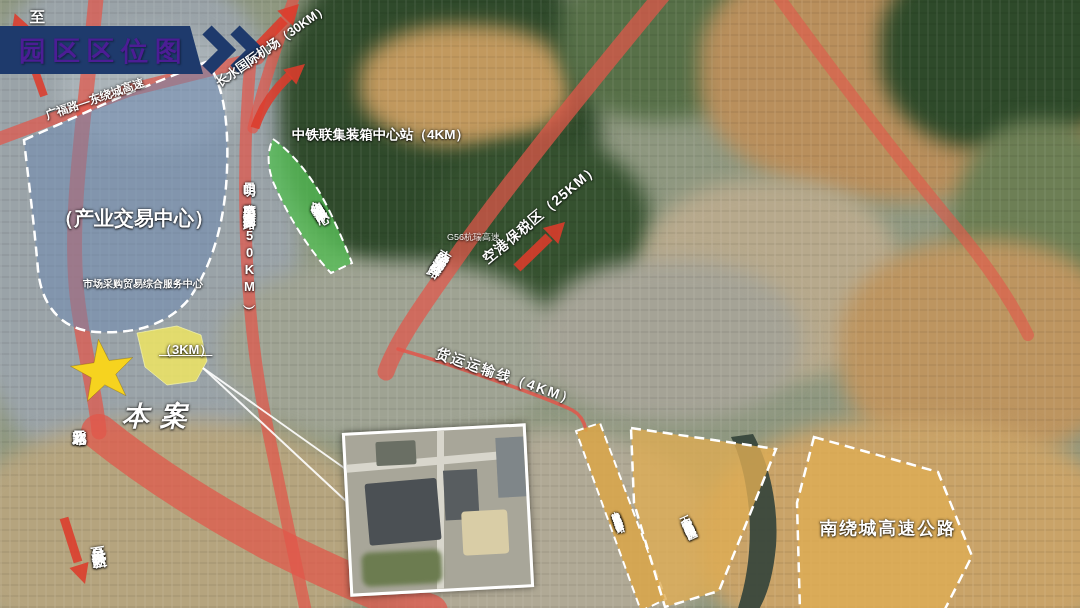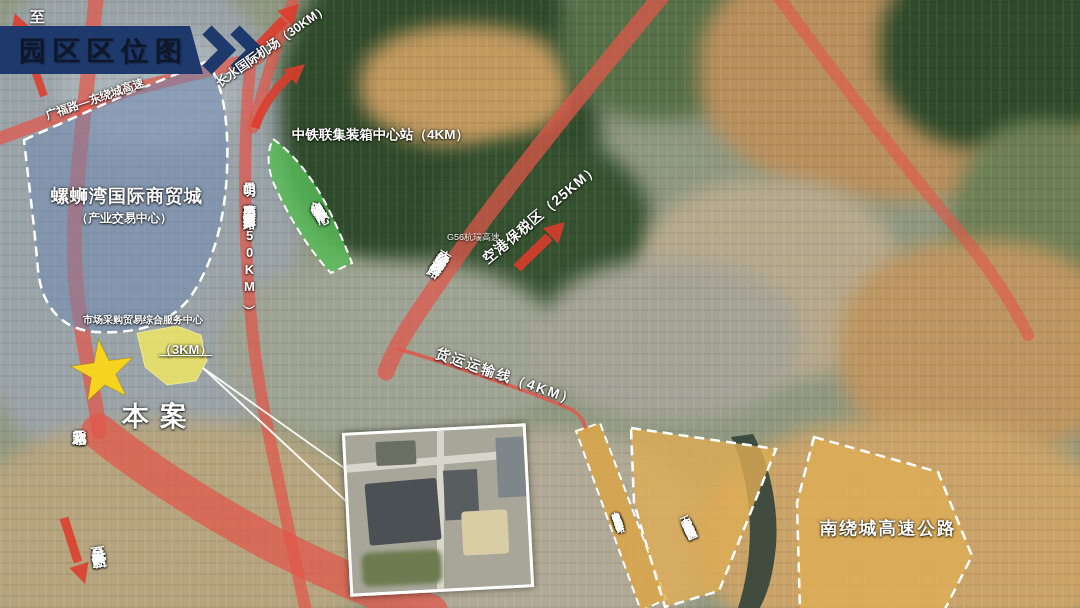--- a/index.html
+++ b/index.html
@@ -13,21 +13,21 @@
   #overlay{position:absolute;left:0;top:0;z-index:2;}
   .lbl{position:absolute;color:#fff;font-weight:bold;white-space:nowrap;z-index:3;
        text-shadow:0 0 3px rgba(0,0,0,.85),0 1px 2px rgba(0,0,0,.7);}
   .ctr{transform-origin:center;}
   .vlabel{writing-mode:vertical-rl;text-orientation:upright;}
   #inset{position:absolute;left:346px;top:428px;width:178px;height:158px;z-index:4;
          border:3px solid #fff;box-shadow:0 0 7px rgba(0,0,0,.55);
          transform:rotate(-3deg);background:#a8a699;overflow:hidden;}
   #inset div{position:absolute;}
   #banner-title{position:absolute;left:12px;top:33px;width:184px;text-align:center;
-        z-index:6;color:#0f172a;font-size:27px;font-weight:bold;letter-spacing:7px;
+        z-index:6;color:#4c1d95;font-size:27px;font-weight:bold;letter-spacing:7px;
         text-shadow:1px 1px 2px rgba(0,0,0,.4);}
 </style>
 </head>
 <body>
 
 <div id="stage">
 
   <div>
     <div class="patch" style="left:-40px;top:-40px;width:340px;height:520px;background:#9aa3a8;"></div>
     <div class="patch" style="left:60px;top:30px;width:180px;height:120px;background:#aab3b8;"></div>
@@ -98,30 +98,29 @@
       <polyline points="235,30 255,50 235,70"></polyline>
     </g>
   </svg>
 
   <div id="banner-title">园区区位图</div>
 
   <div class="lbl" style="left:30px;top:8px;font-size:15px;">至</div>
   <div class="lbl ctr" style="left:272px;top:46px;transform:translate(-50%,-50%) rotate(-35deg);font-size:12.5px;">长水国际机场（30KM）</div>
   <div class="lbl ctr" style="left:95px;top:99px;transform:translate(-50%,-50%) rotate(-19deg);font-size:11.5px;">广福路—东绕城高速</div>
   <div class="lbl" style="left:292px;top:126px;font-size:13.5px;">中铁联集装箱中心站（4KM）</div>
-  <div class="lbl ctr" style="left:127px;top:196px;transform:translate(-50%,-50%);font-size:18px;letter-spacing:1px;">螺蛳湾国际商贸城</div>
-  <div class="lbl ctr" style="left:124px;top:218px;transform:translate(-50%,-50%);font-size:12px;">（产业交易中心）</div>
-  <div class="lbl ctr" style="left:143px;top:284px;transform:translate(-50%,-50%);font-size:10px;margin-top:36px;">市场采购贸易综合服务中心</div>
+  <div class="lbl ctr" style="left:134px;top:218px;transform:translate(-50%,-50%);font-size:20px;">（产业交易中心）</div>
+  <div class="lbl ctr" style="left:143px;top:284px;transform:translate(-50%,-50%);font-size:10px;">市场采购贸易综合服务中心</div>
   <div class="lbl vlabel" style="left:240px;top:172px;font-size:13px;letter-spacing:2px;">昆明-磨憨口岸高速公路（650KM）</div>
   <div class="lbl vlabel ctr" style="left:311px;top:200px;transform:translate(-50%,-50%) rotate(-31deg);font-size:12.5px;letter-spacing:2px;">仓储物流集散中心</div>
   <div class="lbl vlabel ctr" style="left:447px;top:251px;transform:translate(-50%,-50%) rotate(32deg);font-size:13px;letter-spacing:3px;">南绕城高速公路</div>
   <div class="lbl" style="left:447px;top:183px;font-size:9px;font-weight:normal;opacity:.9;margin-top:48px;">G56杭瑞高速</div>
   <div class="lbl ctr" style="left:541px;top:214px;transform:translate(-50%,-50%) rotate(-40deg);font-size:14px;letter-spacing:1px;">空港保税区（25KM）</div>
   <div class="lbl" style="left:159px;top:341px;font-size:13px;text-decoration:underline;">（3KM）</div>
-  <div class="lbl" style="left:122px;top:398px;font-size:27px;letter-spacing:11px;">本案</div>
+  <div class="lbl" style="left:122px;top:398px;font-size:27px;letter-spacing:11px;font-style:italic;">本案</div>
   <div class="lbl vlabel" style="left:71px;top:420px;font-size:14px;">彩云北路</div>
   <div class="lbl vlabel ctr" style="left:96px;top:540px;transform:translate(-50%,-50%) rotate(-8deg);font-size:14.5px;letter-spacing:2px;">至呈贡新区</div>
   <div class="lbl ctr" style="left:506px;top:377px;transform:translate(-50%,-50%) rotate(19deg);font-size:14px;letter-spacing:2px;">货运运输线（4KM）</div>
   <div class="lbl vlabel ctr" style="left:615px;top:512px;transform:translate(-50%,-50%) rotate(-19deg);font-size:8.5px;letter-spacing:1px;">中铁联集装箱中心站（王家营西站）</div>
   <div class="lbl vlabel ctr" style="left:684px;top:516px;transform:translate(-50%,-50%) rotate(-24deg);font-size:10.5px;letter-spacing:1.5px;">王家营东站保税物流园区</div>
   <div class="lbl" style="left:820px;top:516px;font-size:17.5px;letter-spacing:2px;">南绕城高速公路</div>
 
   <div id="inset">
     <div style="left:0;top:26px;width:178px;height:8px;background:#d8d6cc;transform:rotate(-2deg);"></div>
     <div style="left:88px;top:0;width:7px;height:158px;background:#d8d6cc;transform:rotate(3deg);"></div>

